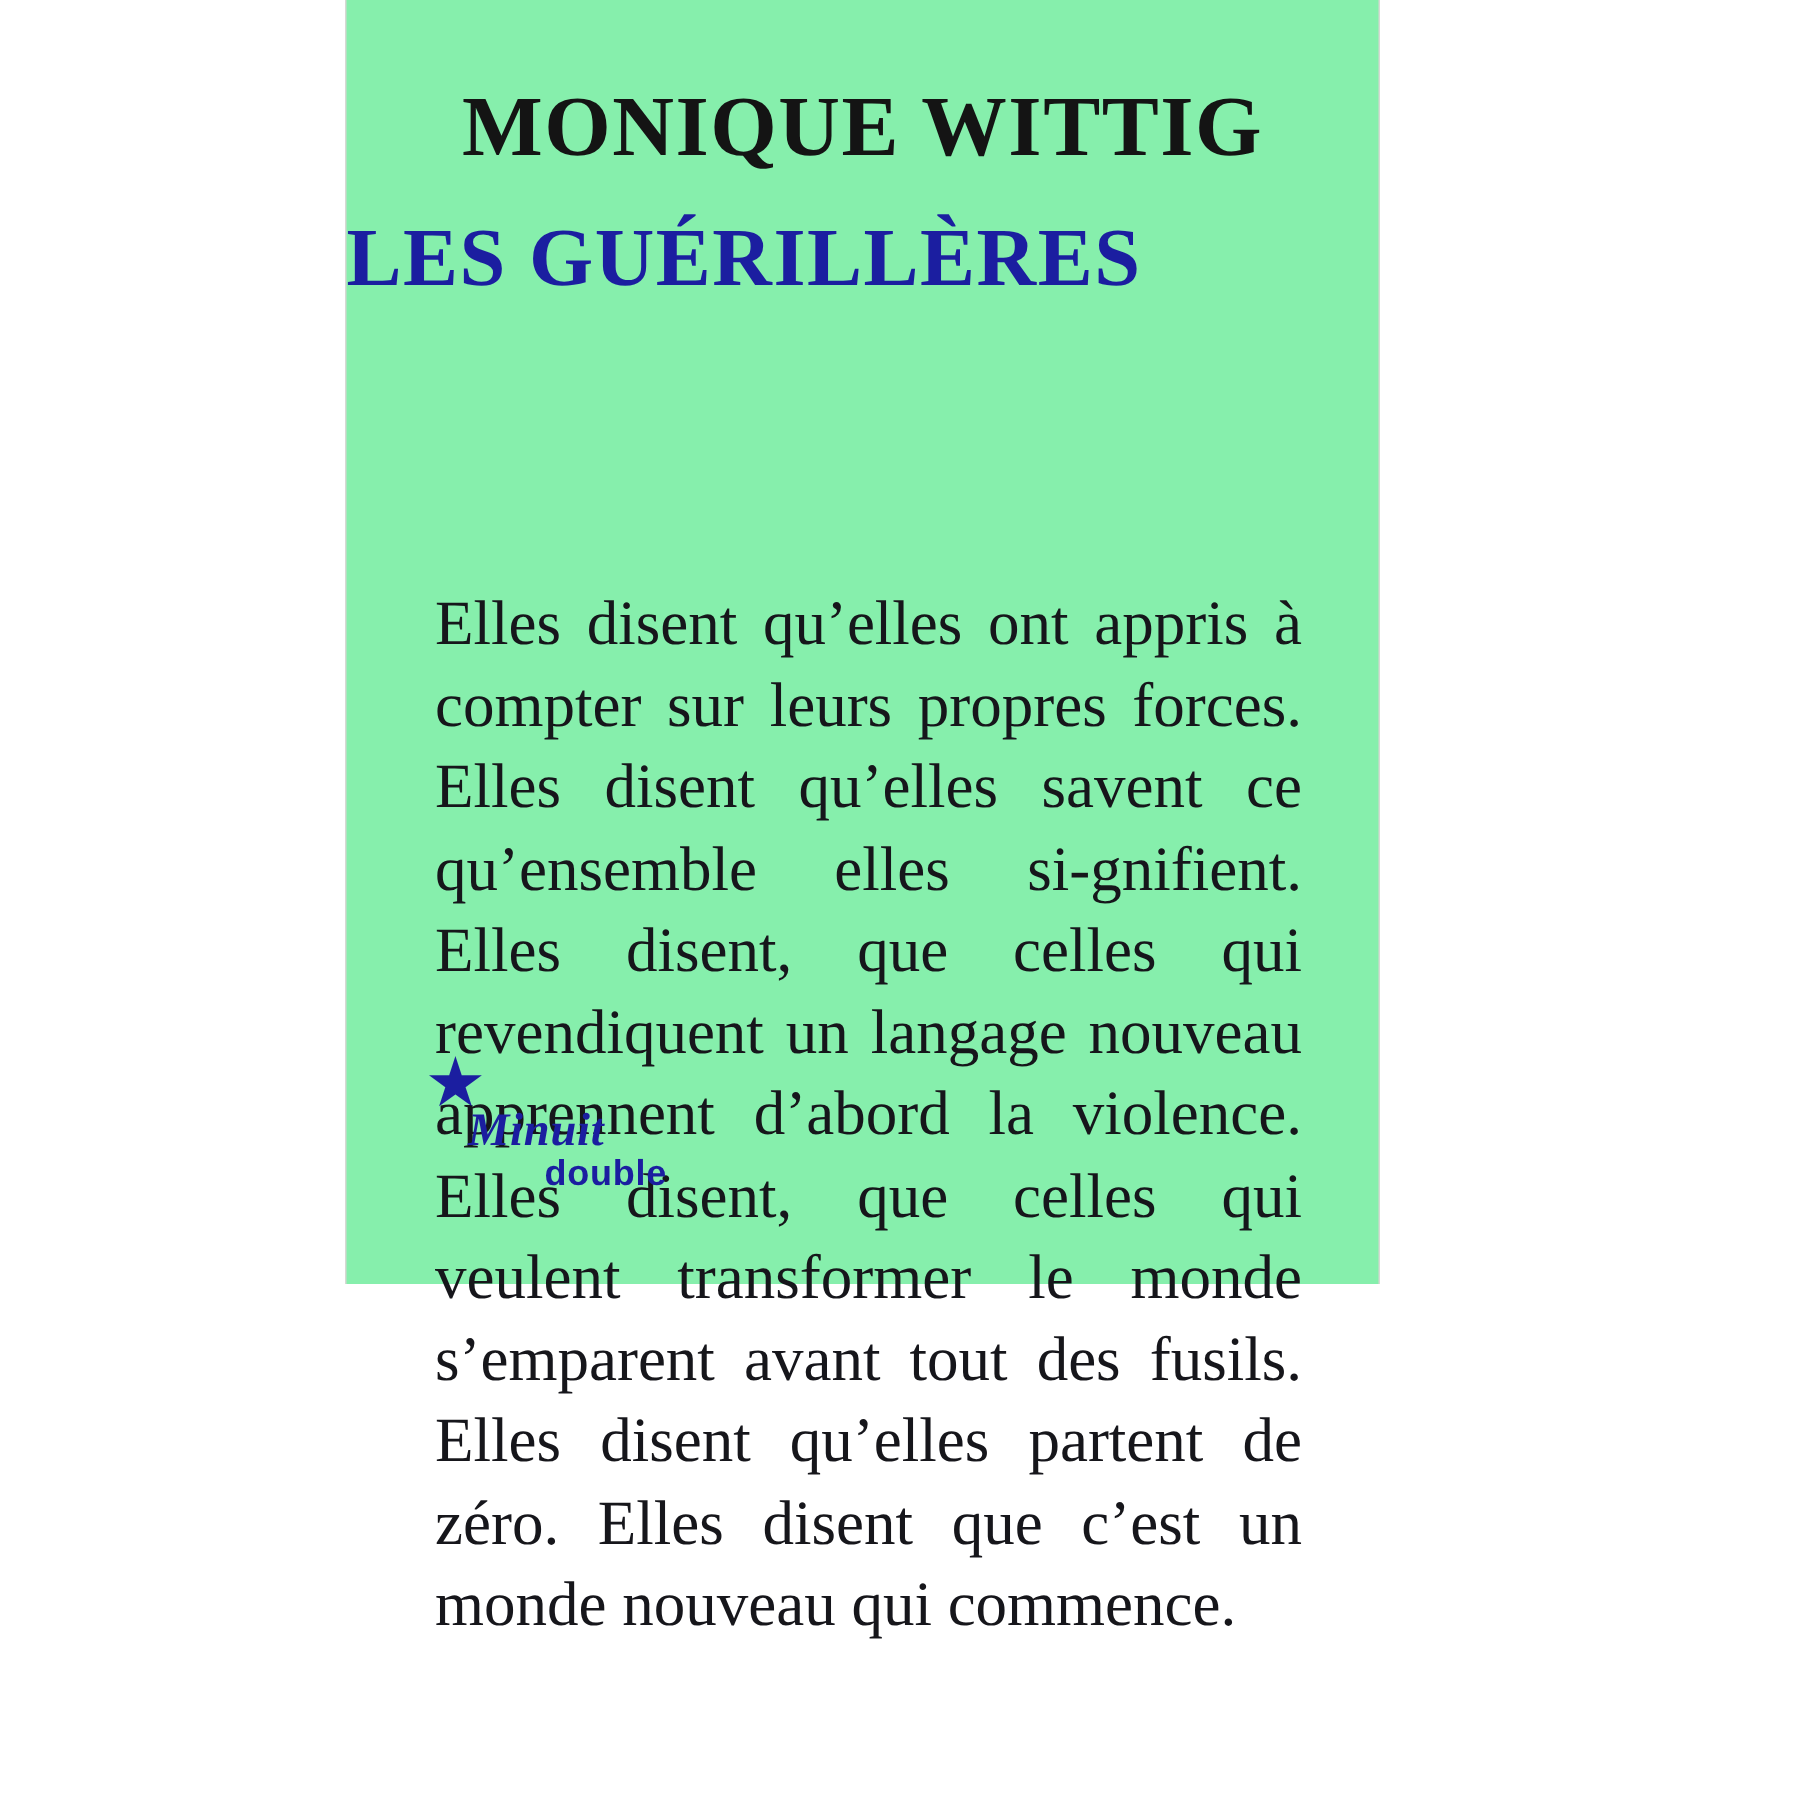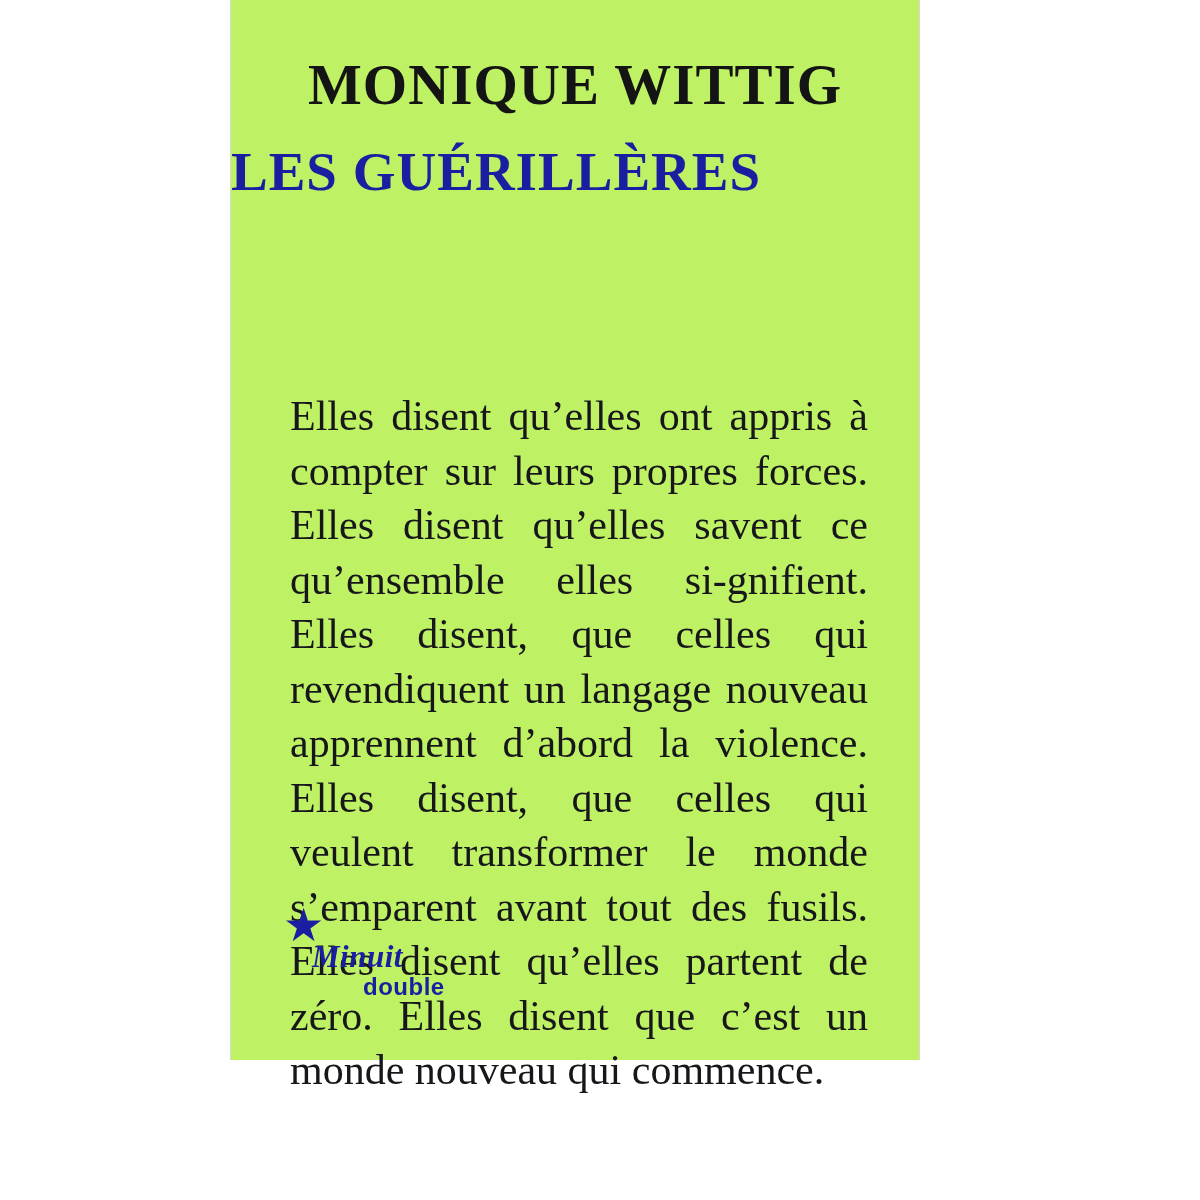--- a/index.html
+++ b/index.html
@@ -14,22 +14,22 @@
     background: #ffffff;
     overflow: hidden;
     font-family: "Liberation Serif", serif;
   }
   
   #cover {
     position: absolute;
     left: 230px;
     top: 0px;
     width: 690px;
-    height: 1060px;
-    background: #bef264;
+    height: 856px;
+    background: #86efac;
     border-left: 1px solid #d8d8d4;
     border-right: 1px solid #d8d8d4;
     box-sizing: border-box;
   }
   .cover-inner {
     position: relative;
     width: 100%;
     height: 100%;
   }
   .author {

